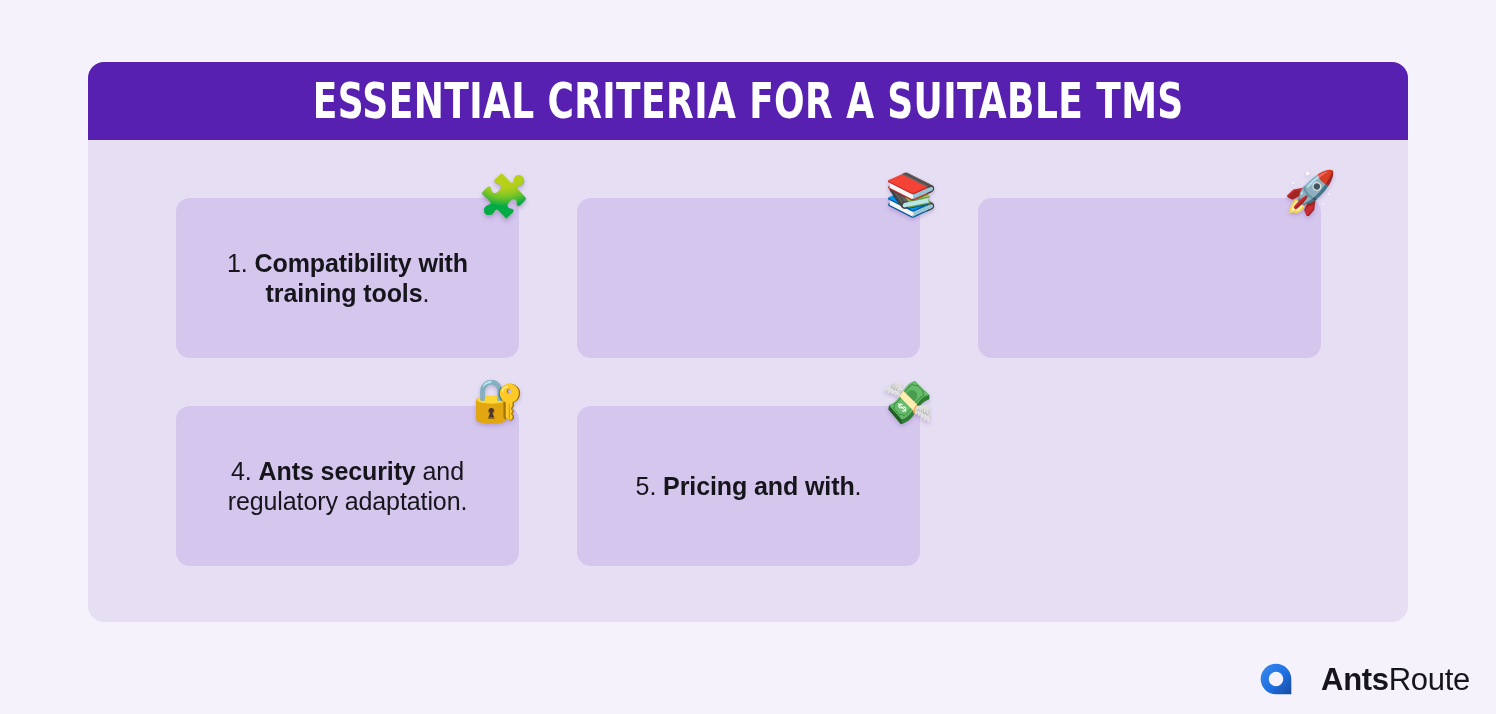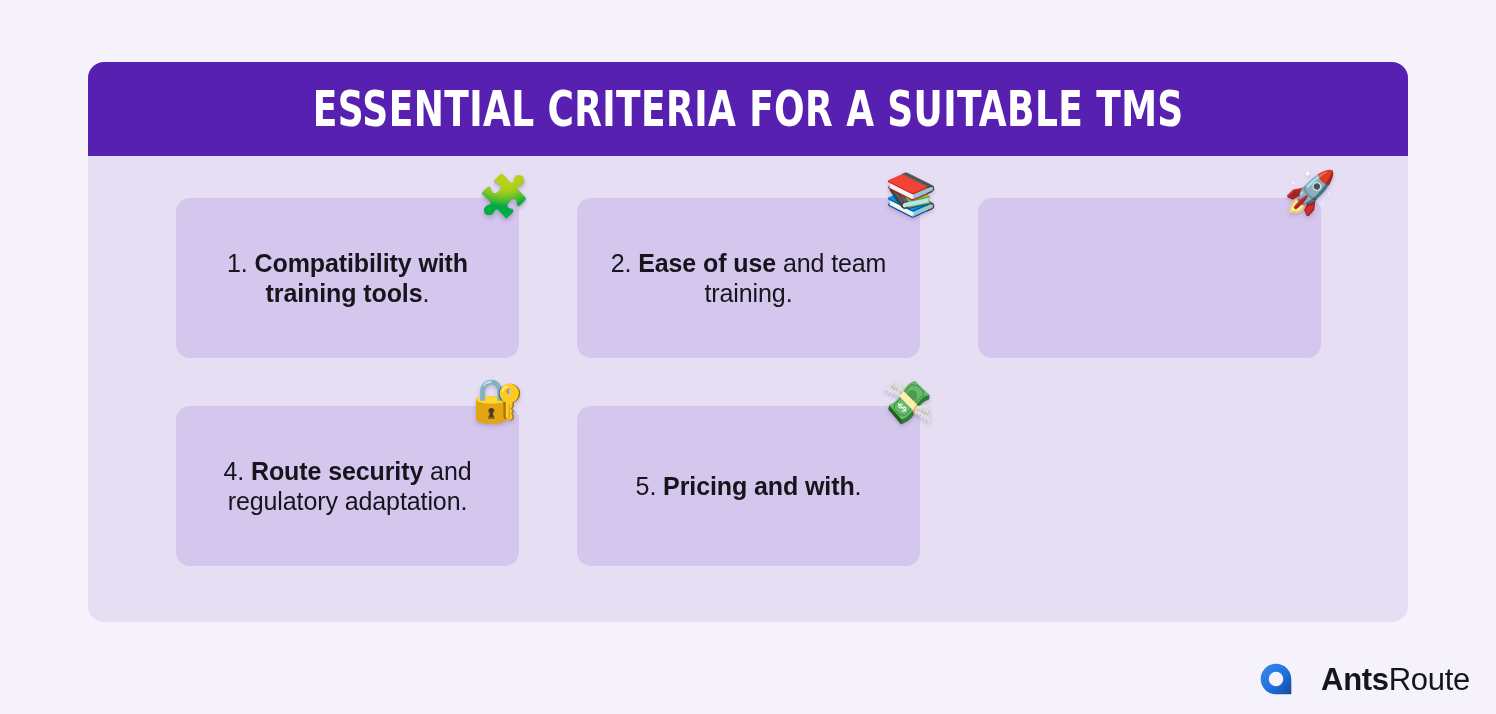--- a/index.html
+++ b/index.html
@@ -26,21 +26,21 @@
     background: #e6dff4;
     overflow: hidden;
   }
 
   
   .header {
     position: absolute;
     left: 0;
     top: 0;
     width: 100%;
-    height: 94px;
+    height: 78px;
     background: #5720b0;
     display: flex;
     align-items: center;
     justify-content: center;
   }
   .header-title {
     color: #ffffff;
     font-family: "Liberation Sans Narrow", "DejaVu Sans Condensed", "Liberation Sans", sans-serif;
     font-weight: 700;
     font-size: 50px;
@@ -138,30 +138,29 @@
 
   <div class="grid">
 
     <div class="card">
       <span class="card-emoji">🧩</span>
       <div class="card-text"><span>1.</span> <b>Compatibility with training tools</b><span>.</span></div>
     </div>
 
     <div class="card">
       <span class="card-emoji emoji-books">📚</span>
-      <div class="card-text"><span>2.</span> <b>Ease of use</b><span> and team training.</span></div>
     </div>
 
     <div class="card">
       <span class="card-emoji emoji-rocket">🚀</span>
     </div>
 
     <div class="card">
       <span class="card-emoji emoji-lock">🔐</span>
-      <div class="card-text"><span>4.</span> <b>Route security</b><span> and regulatory adaptation.</span></div>
+      <div class="card-text"><span>4.</span> <b>Ants security</b><span> and regulatory adaptation.</span></div>
     </div>
 
     <div class="card">
       <span class="card-emoji emoji-money">💸</span>
       <div class="card-text"><span>5.</span> <b>Pricing and with</b><span>.</span></div>
     </div>
 
   </div>
 </div>
 

